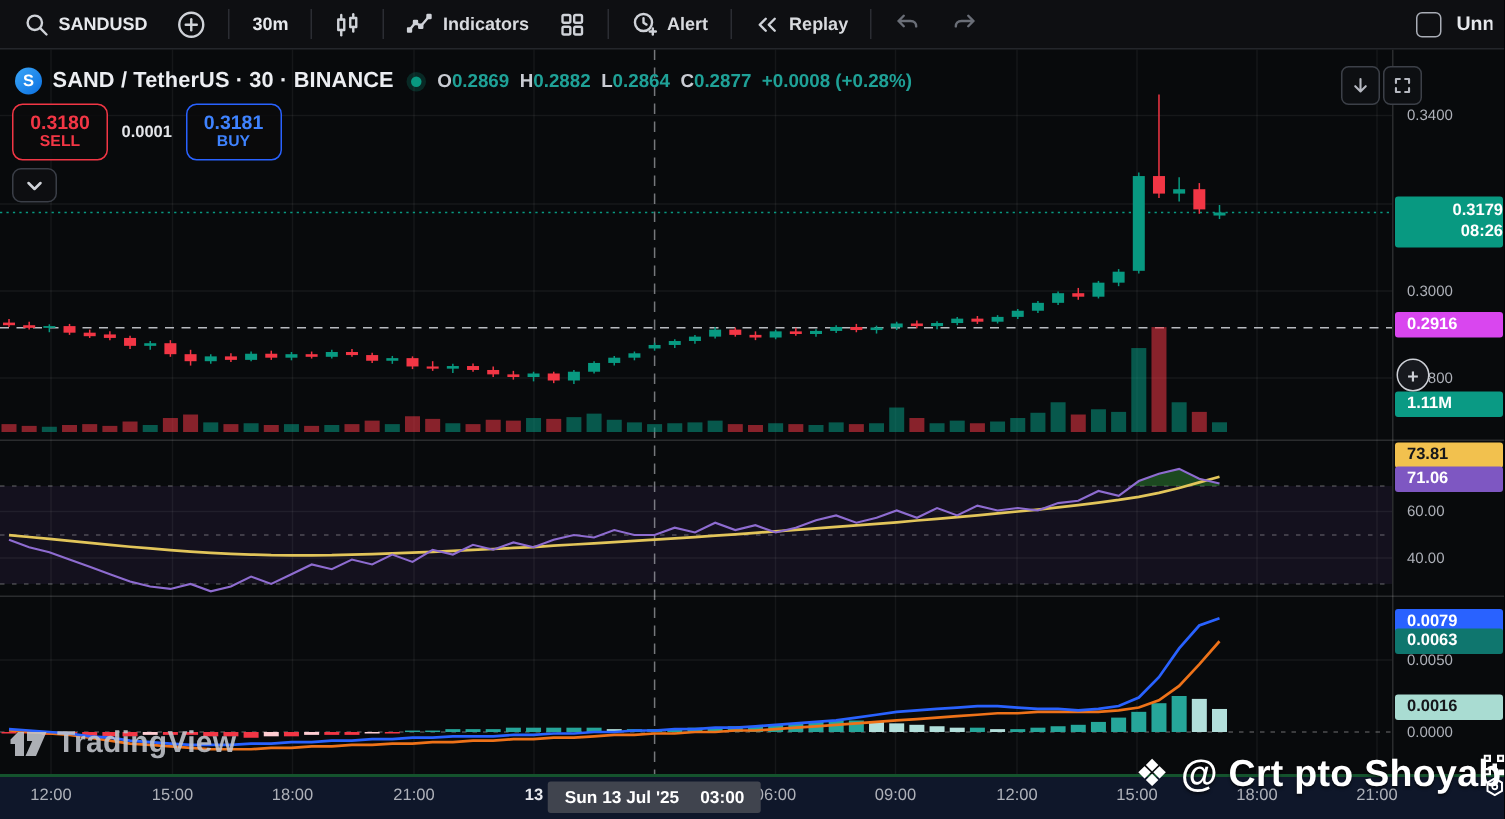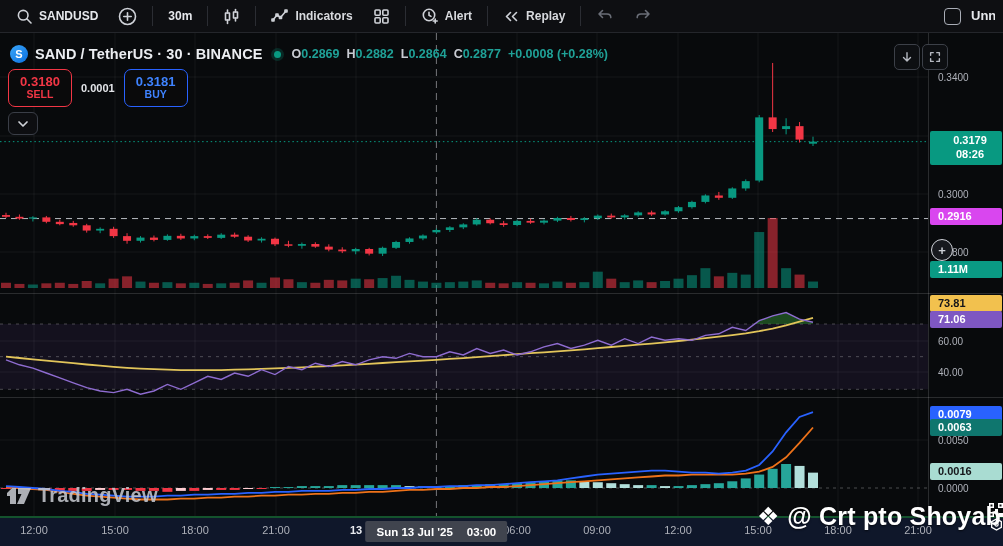--- a/index.html
+++ b/index.html
@@ -41,21 +41,21 @@
   #collapse-btn svg{stroke:#cfd2d8;fill:none;stroke-width:1.7;stroke-linecap:round;stroke-linejoin:round;}
   
   .mini-btn{position:absolute;top:44px;width:24px;height:24px;border:1px solid #3c4048;border-radius:5px;background:#0d0f12;
             display:flex;align-items:center;justify-content:center;z-index:30;cursor:pointer;}
   .mini-btn svg{stroke:#b6b9c1;fill:none;stroke-width:1.6;stroke-linecap:round;stroke-linejoin:round;}
   
   #price-axis{position:absolute;left:929px;top:33px;width:74px;bottom:28px;z-index:20;}
   .pa-label{position:absolute;left:9px;font-size:10px;color:#aeb1b9;height:17px;line-height:17px;}
   .pa-badge{position:absolute;left:1px;right:1px;height:17px;border-radius:2px;font-size:11px;font-weight:700;
             display:flex;align-items:center;padding-left:8px;box-sizing:border-box;z-index:5;}
-  .pa-badge.big{height:34px;flex-direction:column;align-items:center;justify-content:center;line-height:1.25;}
+  .pa-badge.big{height:34px;flex-direction:column;align-items:flex-end;justify-content:center;line-height:1.25;}
   #axis-plus{position:absolute;left:2px;width:20px;height:20px;border:1.5px solid #cdd0d6;border-radius:50%;
              background:#17191e;color:#cdd0d6;display:flex;align-items:center;justify-content:center;
              font-size:13px;font-weight:700;z-index:6;cursor:pointer;}
   #time-axis{position:absolute;left:0;bottom:0;width:100%;height:28px;background:#0f172a;border-top:2px solid #14532d;z-index:10;}
   .ttick{position:absolute;top:6px;transform:translateX(-50%);font-size:11px;color:#aeb1b9;}
   .ttick.bold{color:#e8eaee;font-weight:700;}
   #time-badge{position:absolute;top:3px;transform:translateX(-50%);height:21px;background:#40444e;border-radius:2px;
               color:#fff;font-size:11.5px;font-weight:700;display:flex;align-items:center;gap:14px;padding:0 11px;z-index:6;}
   
   #tv-watermark{position:absolute;left:6px;top:484px;display:flex;align-items:center;gap:6px;z-index:32;opacity:.88;}

